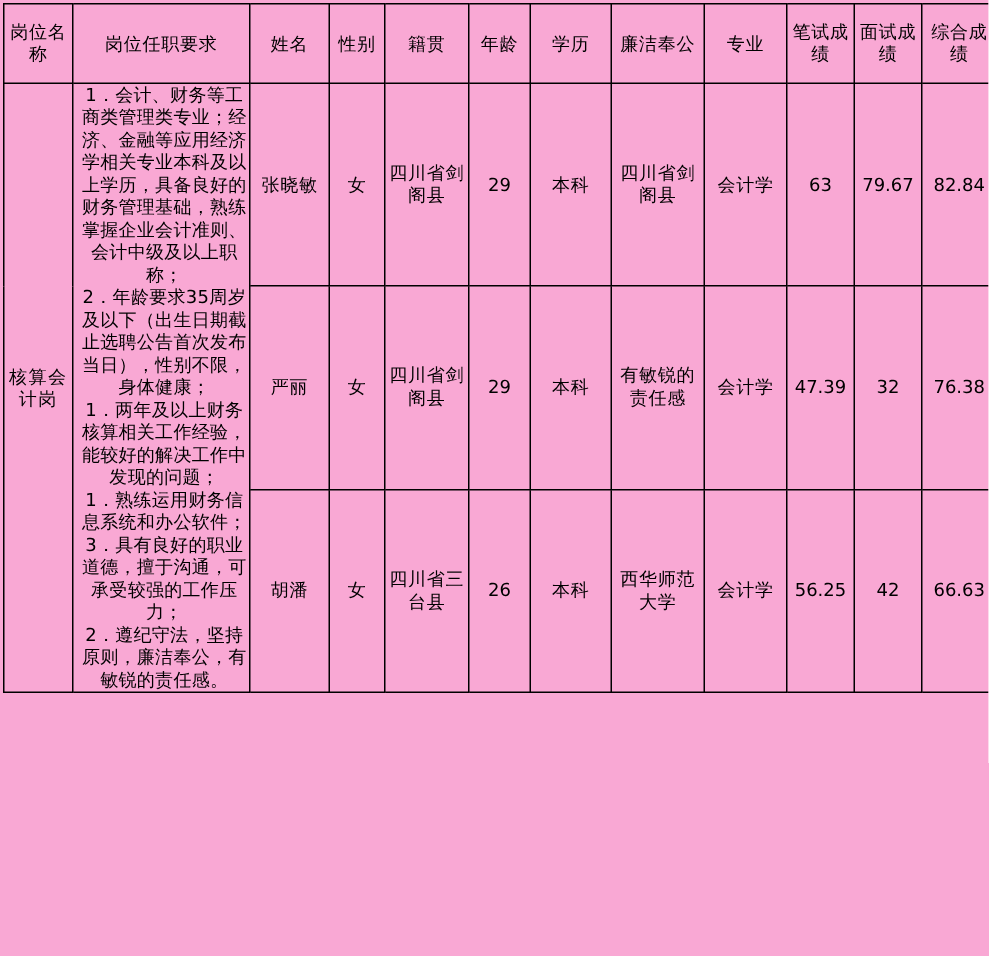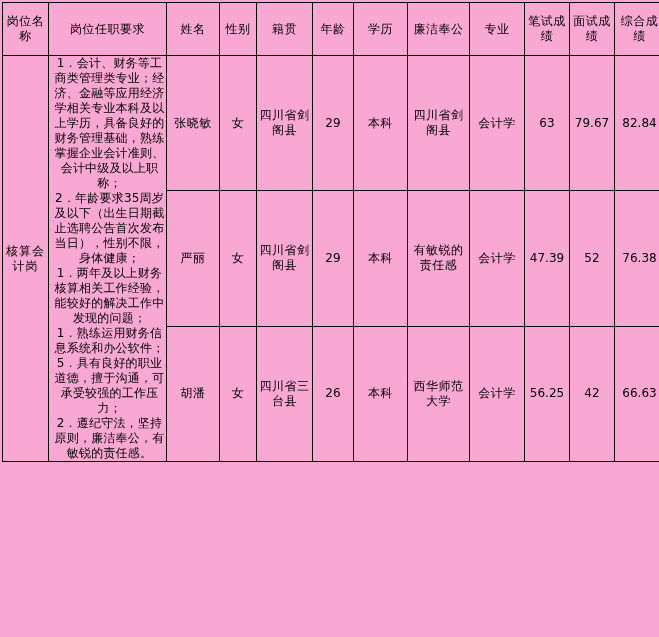--- a/index.html
+++ b/index.html
@@ -127,21 +127,21 @@
       </tr>
     </thead>
     <tbody>
       <tr>
         <td class="post-name" rowspan="3">核算会计岗</td>
         <td class="req-cell" rowspan="3">
           <p>1．会计、财务等工商类管理类专业；经济、金融等应用经济学相关专业本科及以上学历，具备良好的财务管理基础，熟练掌握企业会计准则、会计中级及以上职称；</p>
           <p>2．年龄要求35周岁及以下（出生日期截止选聘公告首次发布当日），性别不限，身体健康；</p>
           <p>1．两年及以上财务核算相关工作经验，能较好的解决工作中发现的问题；</p>
           <p>1．熟练运用财务信息系统和办公软件；</p>
-          <p>5．具有良好的职业道德，擅于沟通，可承受较强的工作压力；</p>
+          <p>3．具有良好的职业道德，擅于沟通，可承受较强的工作压力；</p>
           <p>2．遵纪守法，坚持原则，廉洁奉公，有敏锐的责任感。</p>
         </td>
         <td class="name-cell">张晓敏</td>
         <td class="narrow-text">女</td>
         <td class="narrow-text">四川省剑阁县</td>
         <td class="num-cell">29</td>
         <td class="narrow-text">本科</td>
         <td class="narrow-text">四川省剑阁县</td>
         <td class="narrow-text">会计学</td>
         <td class="num-cell">63</td>
@@ -151,21 +151,21 @@
       </tr>
       <tr>
         <td class="name-cell">严丽</td>
         <td class="narrow-text">女</td>
         <td class="narrow-text">四川省剑阁县</td>
         <td class="num-cell">29</td>
         <td class="narrow-text">本科</td>
         <td class="narrow-text">有敏锐的责任感</td>
         <td class="narrow-text">会计学</td>
         <td class="num-cell">47.39</td>
-        <td class="num-cell">52</td>
+        <td class="num-cell">32</td>
         <td class="num-cell">76.38</td>
 
       </tr>
       <tr>
         <td class="name-cell">胡潘</td>
         <td class="narrow-text">女</td>
         <td class="narrow-text">四川省三台县</td>
         <td class="num-cell">26</td>
         <td class="narrow-text">本科</td>
         <td class="narrow-text">西华师范大学</td>

